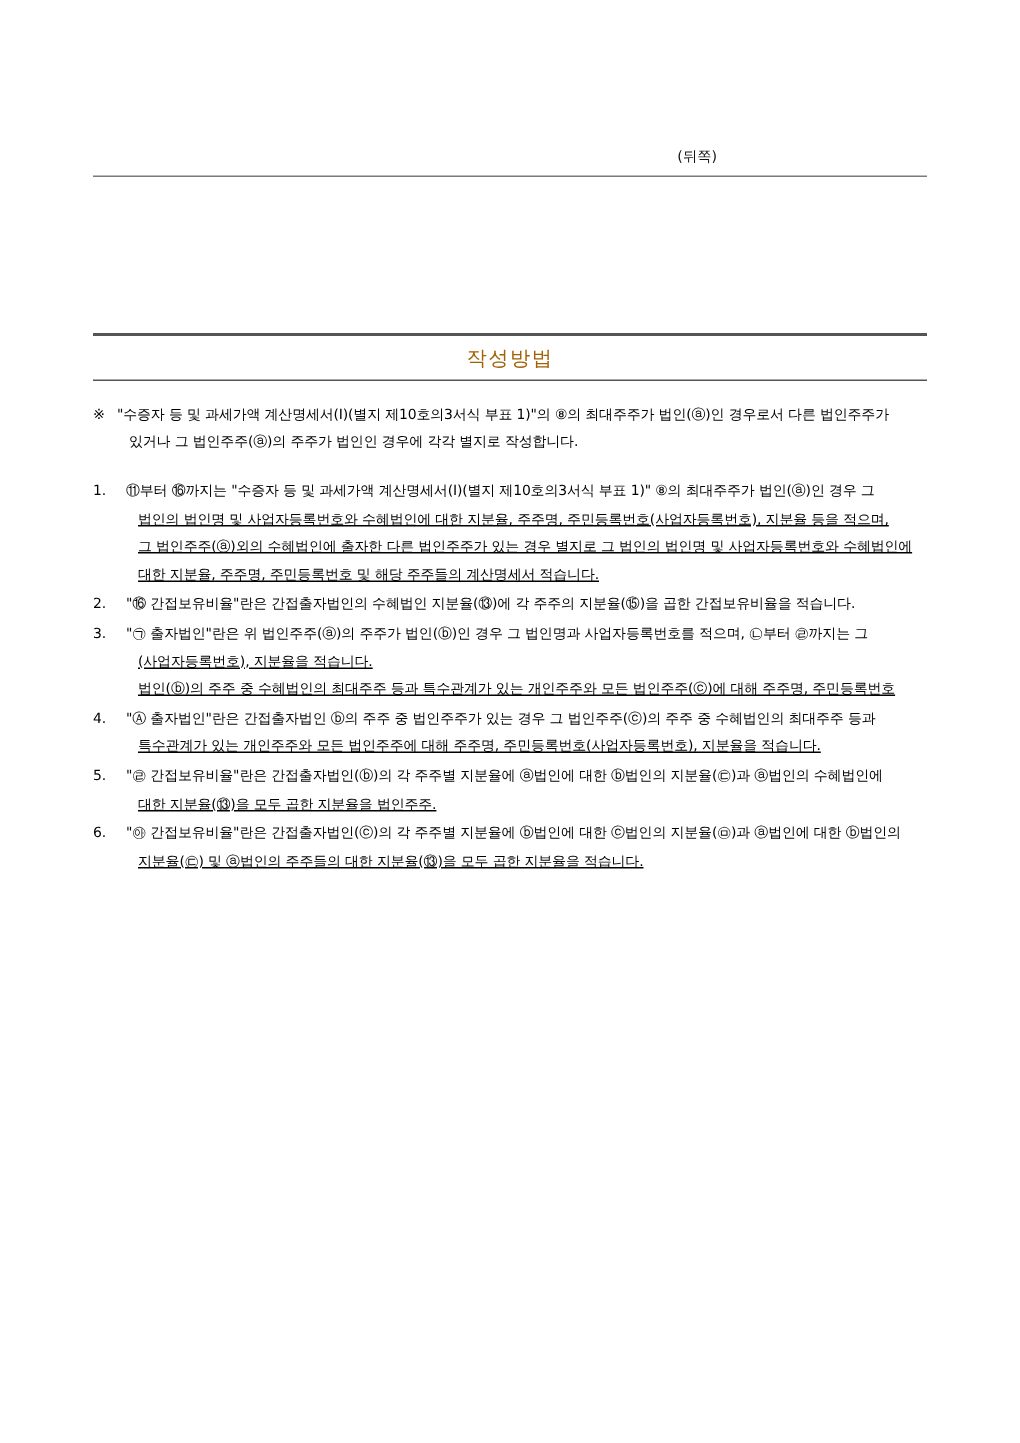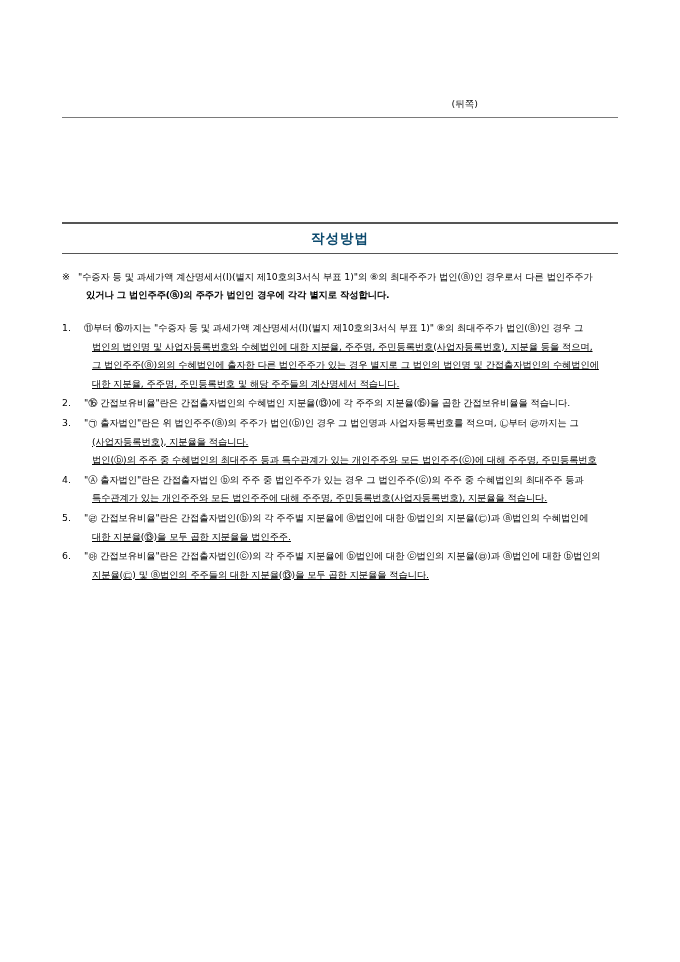--- a/index.html
+++ b/index.html
@@ -44,23 +44,23 @@
     height: 32px;
     border-top: 2px solid #555;
     border-bottom: 1px solid #555;
     box-sizing: border-box;
     display: flex;
     align-items: center;
     justify-content: center;
   }
   .title-band .title-text {
     font-size: 13.5px;
-    font-weight: bold;
+    font-weight: normal;
     letter-spacing: 1px;
-    color: #0c4a6e;
+    color: #a16207;
   }
   .content {
     position: absolute;
     top: 268px;
     left: 62px;
     width: 556px;
   }
   .note-block {
     display: flex;
     align-items: flex-start;
@@ -79,21 +79,20 @@
     line-height: 17.5px;
     letter-spacing: -0.1px;
     text-align: left;
   }
   .note-body .ln {
     display: block;
     white-space: pre-wrap;
   }
   .note-body .ln.indent {
     padding-left: 8px;
-    font-weight: bold;
   }
   ol.items {
     list-style: none;
     margin: 0;
     padding: 0;
   }
   ol.items > li {
     display: flex;
     align-items: flex-start;
     margin-bottom: 1px;
@@ -143,21 +142,21 @@
       </div>
     </div>
 
     <ol class="items">
 
       <li>
         <div class="item-num">1.</div>
         <div class="item-text">
           <span class="ln">⑪부터 ⑯까지는 "수증자 등 및 과세가액 계산명세서(Ⅰ)(별지 제10호의3서식 부표 1)" ⑧의 최대주주가 법인(ⓐ)인 경우 그</span>
           <span class="ln ind">법인의 법인명 및 사업자등록번호와 수혜법인에 대한 지분율, 주주명, 주민등록번호(사업자등록번호), 지분율 등을 적으며,</span>
-          <span class="ln ind">그 법인주주(ⓐ)외의 수혜법인에 출자한 다른 법인주주가 있는 경우 별지로 그 법인의 법인명 및 간접출자법인의 수혜법인에</span>
+          <span class="ln ind">그 법인주주(ⓐ)외의 수혜법인에 출자한 다른 법인주주가 있는 경우 별지로 그 법인의 법인명 및 사업자등록번호와 수혜법인에</span>
           <span class="ln ind">대한 지분율, 주주명, 주민등록번호 및 해당 주주들의 계산명세서 적습니다.</span>
         </div>
       </li>
 
       <li>
         <div class="item-num">2.</div>
         <div class="item-text">
           <span class="ln">"⑯ 간접보유비율"란은 간접출자법인의 수혜법인 지분율(⑬)에 각 주주의 지분율(⑮)을 곱한 간접보유비율을 적습니다.</span>
         </div>
       </li>

